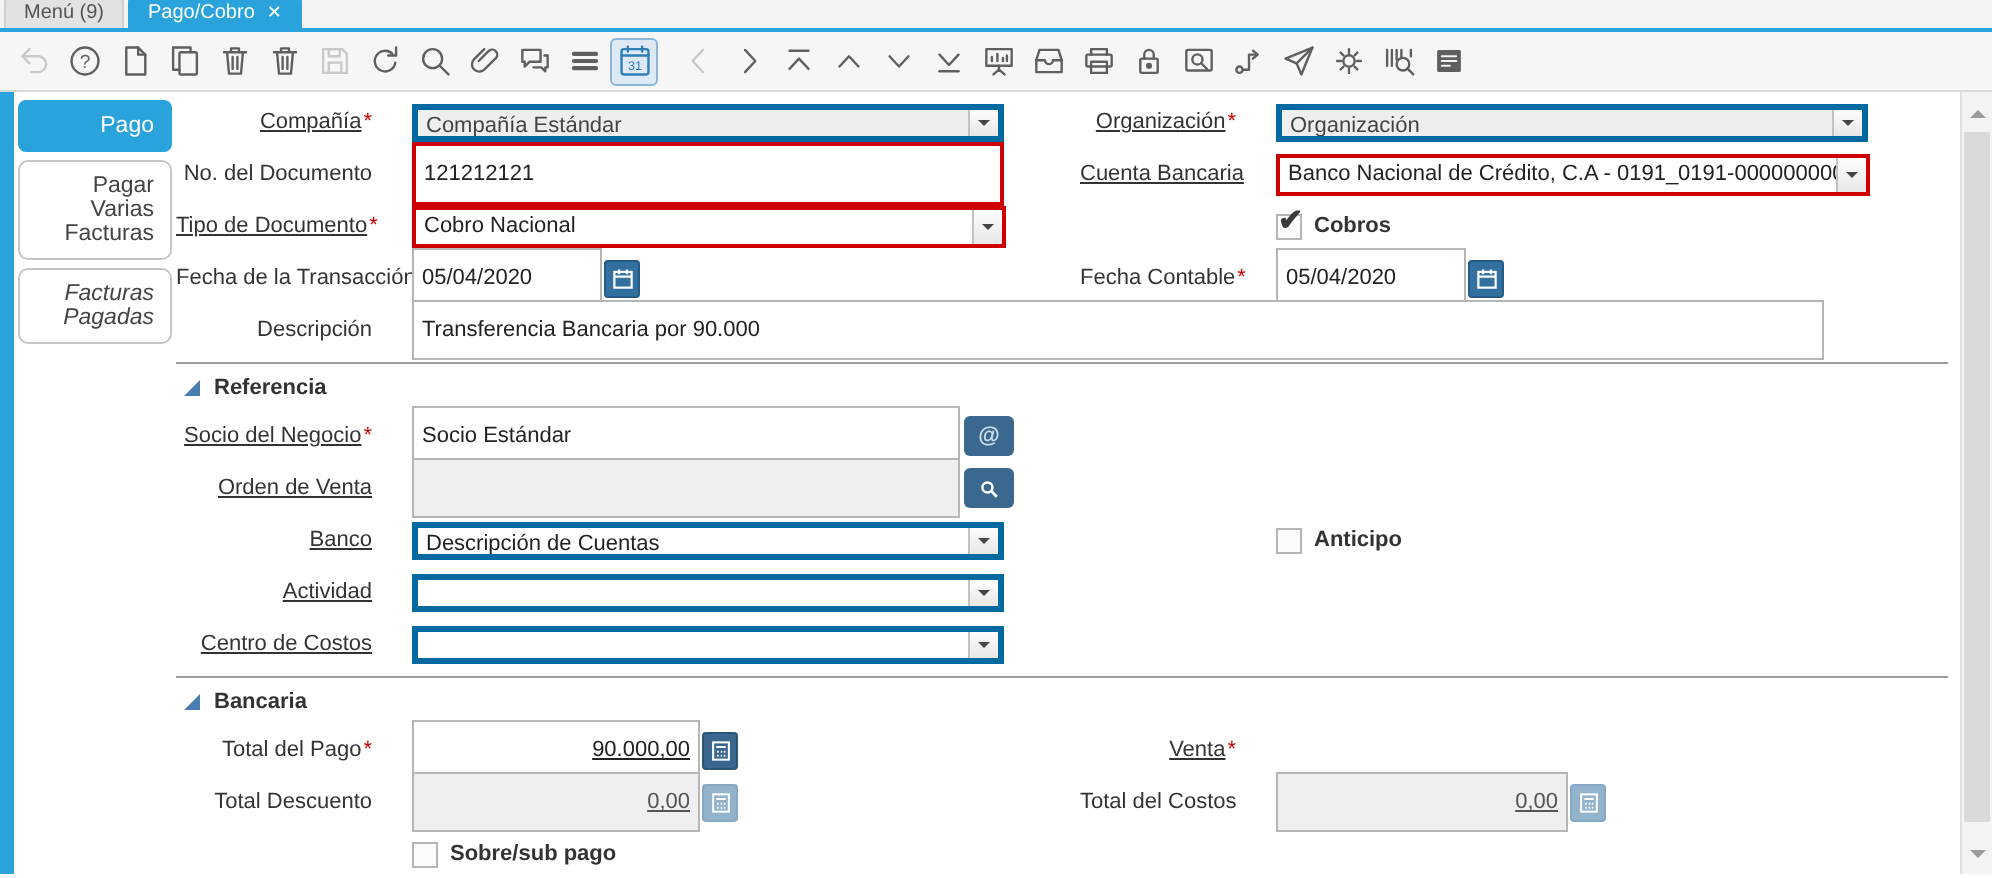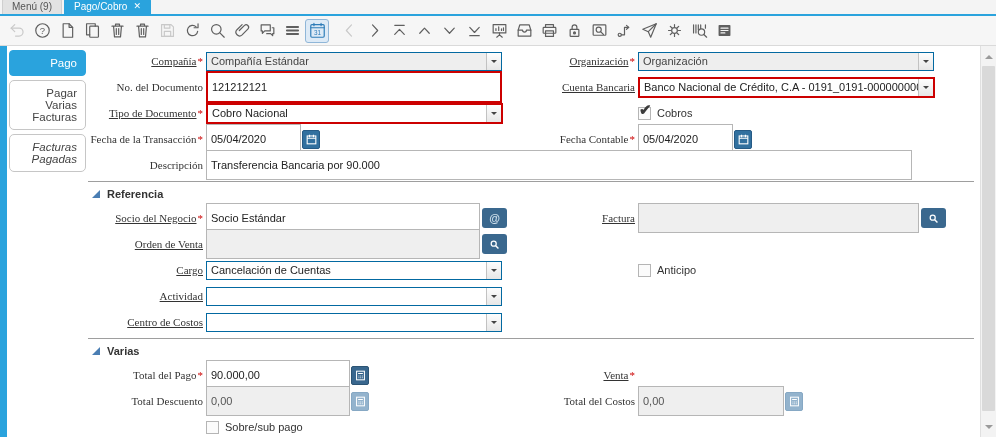--- a/index.html
+++ b/index.html
@@ -35,53 +35,53 @@
   .stab { font-size:11.5px; color:#444; text-align:right; padding:6px 8px;
           border:1px solid #c6c6c6; border-radius:5px; margin-bottom:4px; background:#fff; cursor:pointer; }
   .stab.active { background:#2aa3dd; border-color:#2aa3dd; color:#fff; border-radius:4px; }
   .stab.italic { font-style:italic; }
 
   
   .form { flex:1; padding:5px 18px 0 2px; overflow:hidden; position:relative; }
   .row { display:flex; align-items:center; margin-bottom:6px; height:20px; }
   .lcol { width:452px; flex:none; display:flex; align-items:center; }
   .rcol { flex:none; display:flex; align-items:center; }
-  .lbl { font-size:11px; color:#333; text-align:right; padding-right:3px; white-space:nowrap;font-family:Liberation Serif, serif; }
+  .lbl { font-size:11px; color:#333; text-align:right; padding-right:20px; white-space:nowrap; }
   .lbl-l { width:118px; flex:none; }
   .lbl-r { width:98px; flex:none; }
   .u { text-decoration:underline; cursor:pointer; }
   .req { color:#cc0000; margin-left:1px; }
 
   input.txt { font-family:inherit; font-size:11px; color:#222; height:19px; padding:14px 4px;
               border:1px solid #b6b6b6; background:#fff; outline:none; }
   input.txt.err { border:2px solid #cc0000; height:20px; }
   input.txt.ro { background:#efefef; color:#555; }
-  input.txt.num { text-align:left; }
-
-  .dd { display:flex; align-items:stretch; border:1px solid #0369a1; background:#fff; height:19px; cursor:pointer; }
+  input.txt.num { text-align:right;text-decoration:underline; }
+
+  .dd { display:flex; align-items:stretch; border:3px solid #0369a1; background:#fff; height:19px; cursor:pointer; }
   .dd.err { border:2px solid #cc0000; height:21px; }
   .dd-val { flex:1; font-size:11px; color:#222; padding:2px 4px; white-space:nowrap; overflow:hidden; }
   .dd.dis .dd-val { background:#eeeeee; color:#444; }
   .dd-btn { width:15px; flex:none; background:linear-gradient(#fdfdfd,#e7e7e7); border-left:1px solid #c2c2c2;
             display:flex; align-items:center; justify-content:center; }
   .tri { width:0; height:0; border:3.5px solid transparent; border-top-color:#444; margin-top:3px; }
 
   .sqbtn { width:18px; height:19px; margin-left:1px; border:1px solid #255a85; border-radius:2px;
            background:#31709f; display:flex; align-items:center; justify-content:center; cursor:pointer; flex:none; }
   .sqbtn.calc { background:#39678e; border-color:#2c5474; }
   .sqbtn.dis { background:#93b3cd; border-color:#86a8c4; cursor:default; }
 
   .bigbtn { width:25px; height:20px; margin-left:2px; border-radius:3px; background:#3a688e;
             display:flex; align-items:center; justify-content:center; cursor:pointer; flex:none; }
   .bigbtn .at { color:#cfe0ec; font-size:11px; font-weight:bold; line-height:1; }
 
   .cb { width:13px; height:13px; border:1px solid #b5b5b5; background:#fbfbfb; position:relative;
         flex:none; cursor:pointer; }
   .cb.checked::after { content:"✔"; position:absolute; left:0px; top:-7px; font-size:15px; font-weight:bold; color:#3a3a3a; }
-  .cblbl { font-size:11px; color:#333; margin-left:6px; white-space:nowrap; }
+  .cblbl { font-size:11px; color:#333; margin-left:6px; white-space:nowrap;font-weight:bold; }
 
   .sep { border-top:1px solid #9e9e9e; margin:4px 4px 5px 0; }
   .sect { display:flex; align-items:center; margin:0 0 7px 4px; height:14px; }
   .sect .ctri { width:0; height:0; border:4px solid transparent; border-bottom-color:#4a7eb3; border-right-color:#4a7eb3; margin-right:7px; flex:none; }
   .sect .stext { font-size:11px; font-weight:bold; color:#333;text-align:right; }
 
   
   .scroll { position:absolute; right:0; top:0; bottom:0; width:16px; background:#f3f3f3; border-left:1px solid #e0e0e0; }
   .sarrow { position:absolute; left:0; width:15px; height:16px; display:flex; align-items:center; justify-content:center; cursor:pointer; }
   .sarrow.up { top:2px; } .sarrow.down { bottom:2px; }
@@ -388,48 +388,38 @@
       </div>
 
       <div class="row">
         <div class="lcol">
           <span class="lbl lbl-l"><span class="u">Socio del Negocio</span><span class="req">*</span></span>
           <input class="txt w274" value="Socio Estándar" style="">
           <span class="bigbtn">
               <span class="at">@</span>
             </span>
         </div>
-        <div class="rcol">
-          <span class="lbl lbl-r"><span class="u">Factura</span></span>
-          <input class="txt ro w281" value="" style="">
-          <span class="bigbtn">
-              <svg viewBox="0 0 14 14" width="11" height="11">
-                <circle cx="6" cy="6" r="3.2" fill="none" stroke="#fff" stroke-width="1.6"></circle>
-                <path d="M8.5 8.5 L12 12" stroke="#fff" stroke-width="1.8"></path>
-              </svg>
-            </span>
-        </div>
       </div>
 
       <div class="row">
         <span class="lbl lbl-l"><span class="u">Orden de Venta</span></span>
         <input class="txt ro w274" value="" style="">
         <span class="bigbtn">
             <svg viewBox="0 0 14 14" width="11" height="11">
               <circle cx="6" cy="6" r="3.2" fill="none" stroke="#fff" stroke-width="1.6"></circle>
               <path d="M8.5 8.5 L12 12" stroke="#fff" stroke-width="1.8"></path>
             </svg>
           </span>
       </div>
 
       <div class="row">
         <div class="lcol">
-          <span class="lbl lbl-l"><span class="u">Cargo</span></span>
+          <span class="lbl lbl-l"><span class="u">Banco</span></span>
           <div class="dd w296">
-            <span class="dd-val">Cancelación de Cuentas</span>
+            <span class="dd-val">Descripción de Cuentas</span>
             <span class="dd-btn">
                 <i class="tri"></i>
               </span>
           </div>
         </div>
         <div class="rcol">
           <span class="lbl lbl-r"></span>
           <span class="cb"></span>
           <span class="cblbl">Anticipo</span>
         </div>
@@ -451,21 +441,21 @@
           <span class="dd-val"></span>
           <span class="dd-btn">
               <i class="tri"></i>
             </span>
         </div>
       </div>
 
       <div class="sep"></div>
       <div class="sect">
         <i class="ctri"></i>
-        <span class="stext">Varias</span>
+        <span class="stext">Bancaria</span>
       </div>
 
       <div class="row">
         <div class="lcol">
           <span class="lbl lbl-l"><span>Total del Pago</span><span class="req">*</span></span>
           <input class="txt num w144" value="90.000,00" style="">
           <span class="sqbtn calc">
               <svg viewBox="0 0 14 14" width="11" height="11">
                 <rect x="2" y="1.5" width="10" height="11" fill="none" stroke="#fff" stroke-width="1.3"></rect>
                 <path d="M4 4.5 H10 M4.5 7.5 H5.5 M6.8 7.5 H7.8 M8.8 7.5 H9.8 M4.5 10 H5.5 M6.8 10 H7.8 M8.8 10 H9.8" stroke="#fff" stroke-width="1.3" fill="none"></path>

